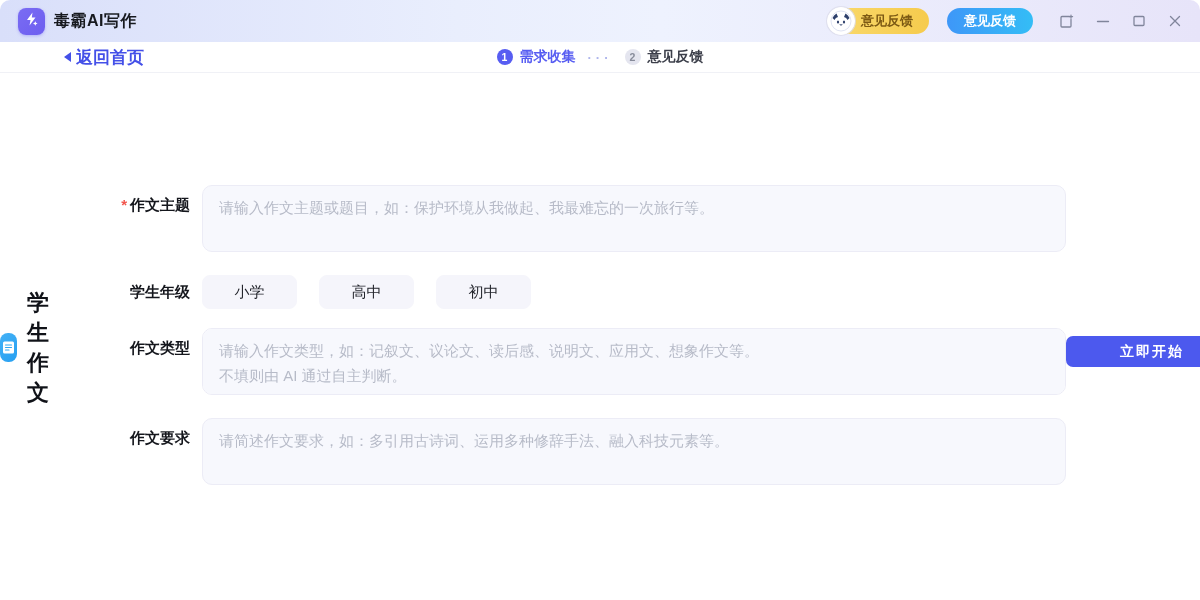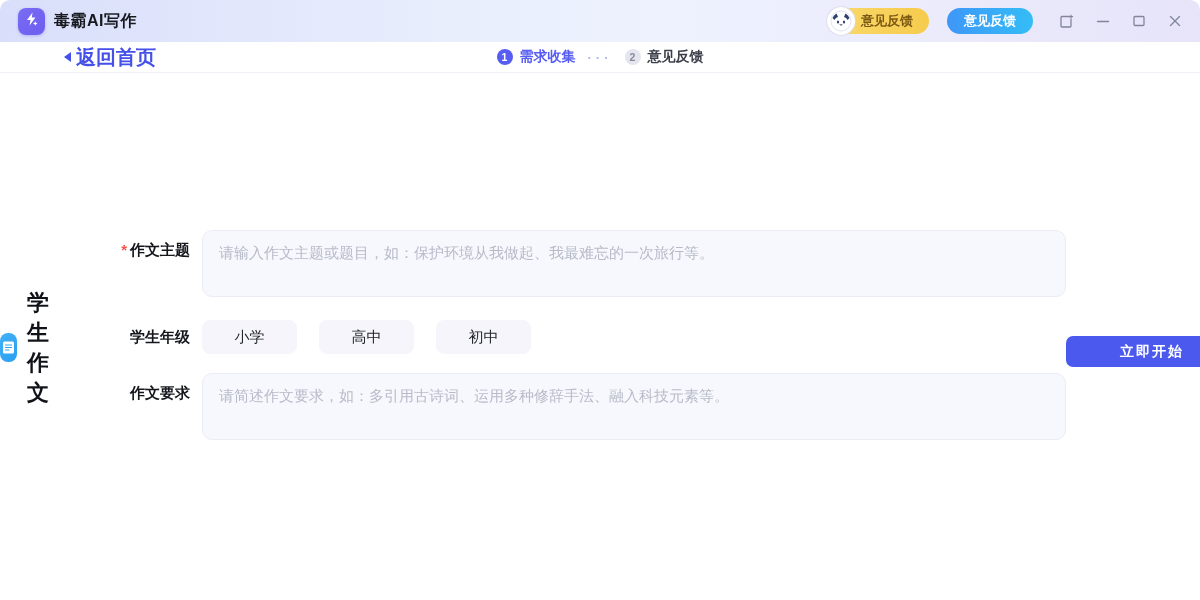--- a/index.html
+++ b/index.html
@@ -21,21 +21,21 @@
   .titlebar-right { margin-left:auto; display:flex; align-items:center; }
   .pill { height:26px; border:none; border-radius:13px; font-size:13px; font-weight:700; cursor:pointer; display:flex; align-items:center; }
   .member-pill { background:linear-gradient(90deg,#f9d96c,#f6cb4d); color:#7d5a14; padding:0 16px 0 30px; position:relative; margin-right:18px; }
   .member-avatar { position:absolute; left:-4px; top:-1px; width:28px; height:28px; border-radius:50%; background:#fff; border:1px solid #ffffff; box-shadow:0 0 0 1px rgba(220,220,235,.8); display:flex; align-items:center; justify-content:center; }
   .feedback-pill { background:linear-gradient(90deg,#3e97f8,#34bdf6); color:#fff; padding:0 17px; margin-right:26px; }
   .winctl { display:flex; align-items:center; gap:22px; }
   .winctl svg { display:block; cursor:pointer; }
 
   
   .navbar { height:31px; flex:0 0 31px; background:#fff; border-bottom:1px solid #f0f1f6; position:relative; display:flex; align-items:center; }
-  .back-link { position:absolute; left:64px; display:flex; align-items:center; gap:5px; color:#4450e8; font-size:20px; font-weight:700; cursor:pointer; }
+  .back-link { position:absolute; left:64px; display:flex; align-items:center; gap:5px; color:#4450e8; font-size:17px; font-weight:700; cursor:pointer; }
   .back-arrow { width:0; height:0; border-top:5px solid transparent; border-bottom:5px solid transparent; border-right:7px solid #4450e8; }
   .steps { margin:0 auto; display:flex; align-items:center; gap:12px; }
   .step { display:flex; align-items:center; gap:7px; }
   .step-num { width:16px; height:16px; border-radius:50%; font-size:10.5px; font-weight:700; display:flex; align-items:center; justify-content:center; }
   .step.active .step-num { background:#575df2; color:#fff; }
   .step.active .step-label { color:#575df2; }
   .step.inactive .step-num { background:#e4e5ef; color:#878b9a; }
   .step.inactive .step-label { color:#3c3f4a; }
   .step-label { font-size:14px; font-weight:700; }
   .step-dots { color:#aeb5ec; font-size:13px; font-weight:700; letter-spacing:4px; }
@@ -185,20 +185,29 @@
         <div class="label-col">
           <span>学生年级</span>
         </div>
         <div class="opts">
           <button class="opt w-wide">小学</button>
           <button class="opt w-wide">高中</button>
           <button class="opt w-wide">初中</button>
         </div>
       </div>
 
+      <div class="row ta-row">
+        <div class="label-col">
+          <span>作文类型</span>
+        </div>
+        <div class="field-col">
+          <textarea class="ta" placeholder="请输入作文类型，如：记叙文、议论文、读后感、说明文、应用文、想象作文等。
+不填则由 AI 通过自主判断。" style=""></textarea>
+        </div>
+      </div>
 
       <div class="row ta-row">
         <div class="label-col">
           <span>作文要求</span>
         </div>
         <div class="field-col">
           <textarea class="ta" placeholder="请简述作文要求，如：多引用古诗词、运用多种修辞手法、融入科技元素等。" style=""></textarea>
         </div>
       </div>
 

